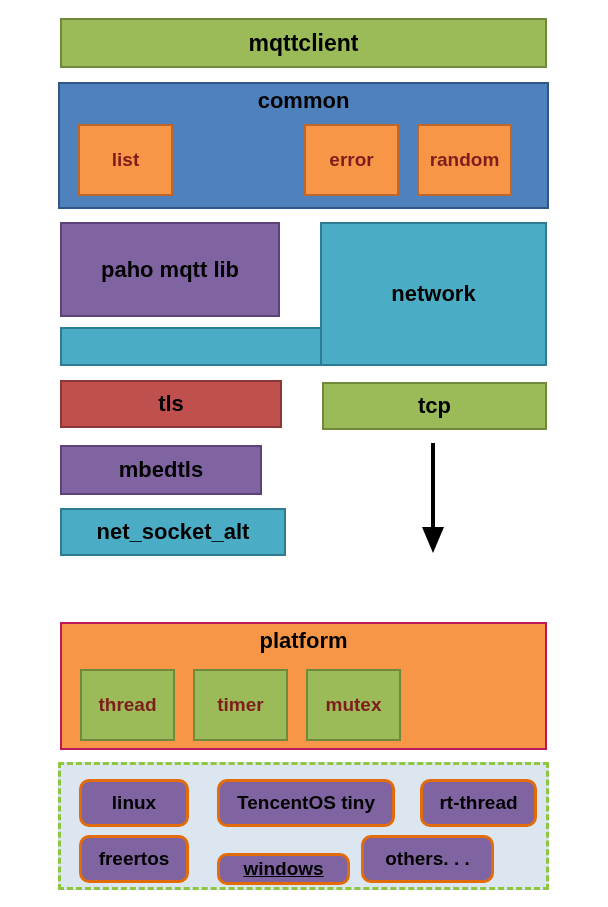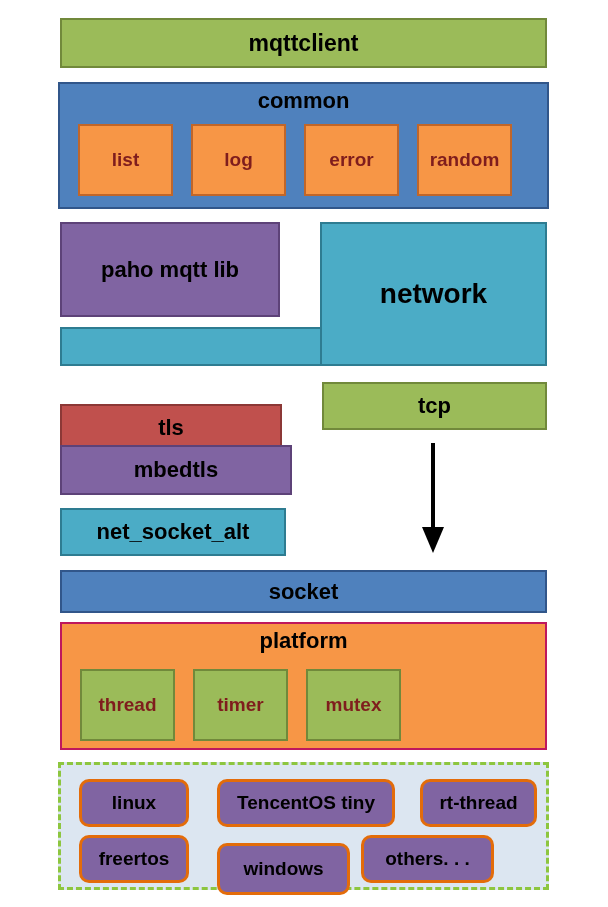--- a/index.html
+++ b/index.html
@@ -46,25 +46,25 @@
     font-size: 22px;
     font-weight: bold;
     color: #000;
   }
 
   
   #mqttclient { left: 60px;  top: 18px;  width: 487px; height: 50px;  font-size: 23px; }
 
   #common     { left: 58px;  top: 82px;  width: 491px; height: 127px; }
   #paho       { left: 60px;  top: 222px; width: 220px; height: 95px;  font-size: 22px; }
-  #network    { left: 320px; top: 222px; width: 227px; height: 144px; font-size: 28px; align-items: center; }
+  #network    { left: 320px; top: 222px; width: 227px; height: 144px; font-size: 22px; align-items: center; }
   #netstrip   { left: 60px;  top: 327px; width: 262px; height: 39px;  }
 
-  #tls        { left: 60px;  top: 404px; width: 222px; height: 48px;  font-size: 22px; }
-  #mbedtls    { left: 60px;  top: 445px; width: 232px; height: 50px;  font-size: 22px; }
+  #tls        { left: 60px;  top: 380px; width: 222px; height: 48px;  font-size: 22px; }
+  #mbedtls    { left: 60px;  top: 445px; width: 202px; height: 50px;  font-size: 22px; }
   #netsockalt { left: 60px;  top: 508px; width: 226px; height: 48px;  font-size: 22px; }
   #tcp        { left: 322px; top: 382px; width: 225px; height: 48px;  font-size: 22px; }
 
   #socket     { left: 60px;  top: 570px; width: 487px; height: 43px;  font-size: 22px; }
   #platform   { left: 60px;  top: 622px; width: 487px; height: 128px; }
   #osgroup {
     position: absolute;
     left: 58px; top: 762px; width: 491px; height: 128px;
     box-sizing: border-box;
     background: #DCE6F1;
@@ -127,23 +127,20 @@
 
   <div class="box fill-green" id="mqttclient">
     <span>mqttclient</span>
   </div>
 
   <div class="box fill-blue group" id="common">
     <span class="group-title">common</span>
     <div class="sub sub-common sub-col-0">
       <span>list</span>
     </div>
-    <div class="sub sub-common sub-col-1">
-      <span>log</span>
-    </div>
     <div class="sub sub-common sub-col-2">
       <span>error</span>
     </div>
     <div class="sub sub-common sub-col-3">
       <span>random</span>
     </div>
   </div>
 
   <div class="box fill-teal" id="netstrip">
     <span></span>
@@ -169,23 +166,20 @@
 
   <div class="box fill-green" id="tcp">
     <span>tcp</span>
   </div>
 
   <svg id="arrow" viewBox="0 0 46 112">
     <line x1="23" y1="0" x2="23" y2="92" stroke="#000000" stroke-width="4"></line>
     <polygon points="23,110 12,84 34,84" fill="#000000"></polygon>
   </svg>
 
-  <div class="box fill-blue" id="socket">
-    <span>socket</span>
-  </div>
 
   <div class="box fill-orange group" id="platform">
     <span class="group-title">platform</span>
     <div class="sub sub-plat sub-col-0">
       <span>thread</span>
     </div>
     <div class="sub sub-plat sub-col-1">
       <span>timer</span>
     </div>
     <div class="sub sub-plat sub-col-2">
@@ -200,21 +194,21 @@
     <div class="oschip" style="left:156px; top:14px; width:178px; height:48px;">
       <span>TencentOS tiny</span>
     </div>
     <div class="oschip" style="left:359px; top:14px; width:117px; height:48px;">
       <span>rt-thread</span>
     </div>
 
     <div class="oschip" style="left:18px;  top:70px; width:110px; height:48px;">
       <span>freertos</span>
     </div>
-    <div class="oschip" style="left:156px; top:78px; width:133px; height:52px;">
+    <div class="oschip" style="left:156px; top:88px; width:133px; height:32px;text-decoration:underline;">
       <span>windows</span>
     </div>
     <div class="oschip" style="left:300px; top:70px; width:133px; height:48px;">
       <span>others. . .</span>
     </div>
   </div>
 
 </div>
 
 </body></html>

